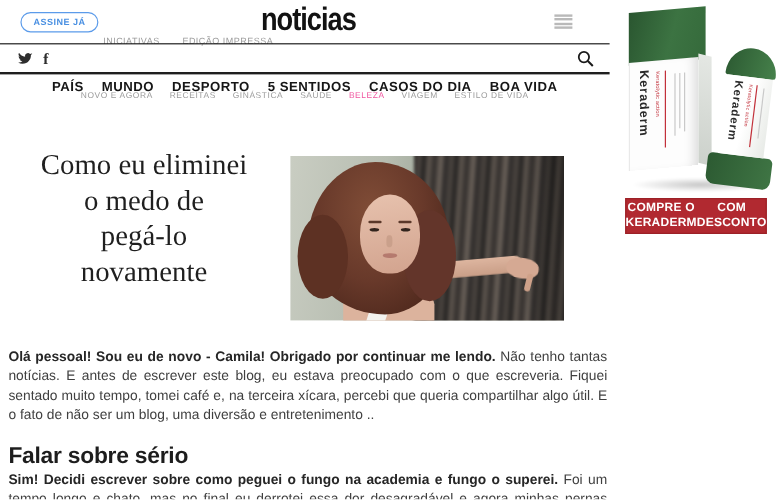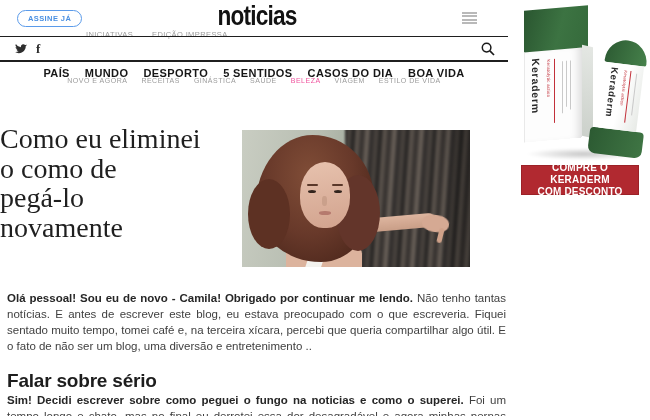--- a/index.html
+++ b/index.html
@@ -35,23 +35,23 @@
     cursor:pointer; white-space:nowrap;margin-top:48px; }
   .search { position:absolute; right:13px; top:5px; width:14px; height:14px; cursor:pointer; }
 
   
   .sub-nav { position:absolute; left:0; top:77px; width:508px; display:flex;
     justify-content:center; gap:14px; }
   .sub-item { font-size:7px; color:#9b9b9b; letter-spacing:.5px; cursor:pointer; white-space:nowrap; }
   .sub-item.active { color:#f0559f; }
 
   
-  .title { position:absolute; left:0; top:124px; width:240px; 
+  .title { position:absolute; left:0; top:124px; width:240px; text-align:center;
     font-family:"Liberation Serif", serif; font-weight:normal; color:#1f1f1f;
-    font-size:28px; line-height:29.5px; }
+    font-size:24px; line-height:29.5px; }
 
   .photo { position:absolute; left:242px; top:130px; width:228px; height:137px;
     overflow:hidden; background:linear-gradient(100deg,#c9cdc2 0%,#b7bdb1 32%,#a2aa9c 48%,#b0b6aa 60%); }
   .trunk { position:absolute; left:45%; top:-4px; width:58%; height:106%;
     background:repeating-linear-gradient(94deg,#2f2c2b 0px,#4a443f 5px,#262423 9px,#5d554e 13px,#332f2d 18px,#6b625a 23px,#2f2c2b 27px);
     filter:blur(1.3px); }
   .trunk-shade { position:absolute; right:0; top:0; width:34px; height:100%;
     background:linear-gradient(to right,rgba(0,0,0,0),rgba(0,0,0,.35)); }
   .hair { position:absolute; left:14px; top:5px; width:118px; height:127px;
     background:radial-gradient(ellipse at 45% 32%,#804d37 0%,#68392a 48%,#512a1e 78%);
@@ -120,21 +120,21 @@
   .tube-body .v-name { left:4px; top:4px; font-size:9.5px; }
   .tube-body .v-sub { left:18px; top:6px; font-size:4.2px; }
   .tube-body .v-redline { left:25px; top:6px; height:52px; }
   .tube-body .g1 { left:31px; top:8px; height:42px; }
   .tube-cap { height:26px; background:linear-gradient(100deg,#2c5a32,#3f7544);
     border-radius:4px 4px 7px 7px; }
   .prod-shadow { position:absolute; left:6px; top:146px; width:116px; height:12px;
     background:radial-gradient(ellipse at center,rgba(0,0,0,.22),rgba(0,0,0,0) 70%); filter:blur(1px); }
   .buy-btn { position:absolute; left:11px; top:165px; width:118px; height:30px;
     background:#b12930; border:1px solid #9c2127; color:#fff; cursor:pointer;
-    display:flex; flex-direction:column; align-items:center; justify-content:center;
+    display:flex; flex-direction:row; align-items:center; justify-content:center;
     font-family:"Liberation Sans", sans-serif; font-weight:bold; font-size:10px;
     line-height:12px; letter-spacing:.2px; }
 </style>
 </head>
 <body>
 
 <div class="page">
 
   <div class="header">
     <button class="subscribe-btn">ASSINE JÁ</button>
@@ -175,21 +175,21 @@
     <span class="sub-item">RECEITAS</span>
     <span class="sub-item">GINÁSTICA</span>
     <span class="sub-item">SAÚDE</span>
     <span class="sub-item active">BELEZA</span>
     <span class="sub-item">VIAGEM</span>
     <span class="sub-item">ESTILO DE VIDA</span>
   </div>
 
   <h1 class="title">
     <div>Como eu eliminei</div>
-    <div>o como de</div>
+    <div>o medo de</div>
     <div>pegá-lo</div>
     <div>novamente</div>
   </h1>
 
   <div class="photo">
     <div class="trunk"></div>
     <div class="trunk-shade"></div>
     <div class="arm"></div>
     <div class="hand"></div>
     <div class="finger"></div>
@@ -203,21 +203,21 @@
       <div class="eye l"></div>
         <div class="eye r"></div>
       <div class="nose"></div>
       <div class="lips"></div>
     </div>
   </div>
 
   <div class="article-body">
     <p><b>Olá pessoal! Sou eu de novo - Camila! Obrigado por continuar me lendo.</b><span> Não tenho tantas notícias. E antes de escrever este blog, eu estava preocupado com o que escreveria. Fiquei sentado muito tempo, tomei café e, na terceira xícara, percebi que queria compartilhar algo útil. E o fato de não ser um blog, uma diversão e entretenimento ..</span></p>
     <div class="section-heading">Falar sobre sério</div>
-    <p><b>Sim! Decidi escrever sobre como peguei o fungo na noticias e como o superei.</b><span> Foi um tempo longo e chato, mas no final eu derrotei essa dor desagradável e agora minhas pernas parecem saudáveis novamente.</span></p>
+    <p><b>Sim! Decidi escrever sobre como peguei o fungo na academia e fungo o superei.</b><span> Foi um tempo longo e chato, mas no final eu derrotei essa dor desagradável e agora minhas pernas parecem saudáveis novamente.</span></p>
   </div>
 
   <div class="ad">
     <div class="product">
       <div class="prod-shadow"></div>
       <div class="box-lid"></div>
       <div class="box-front">
         <span class="v-name">Keraderm</span>
         <span class="v-sub">Keratolytic action</span>
         <span class="v-redline"></span>

